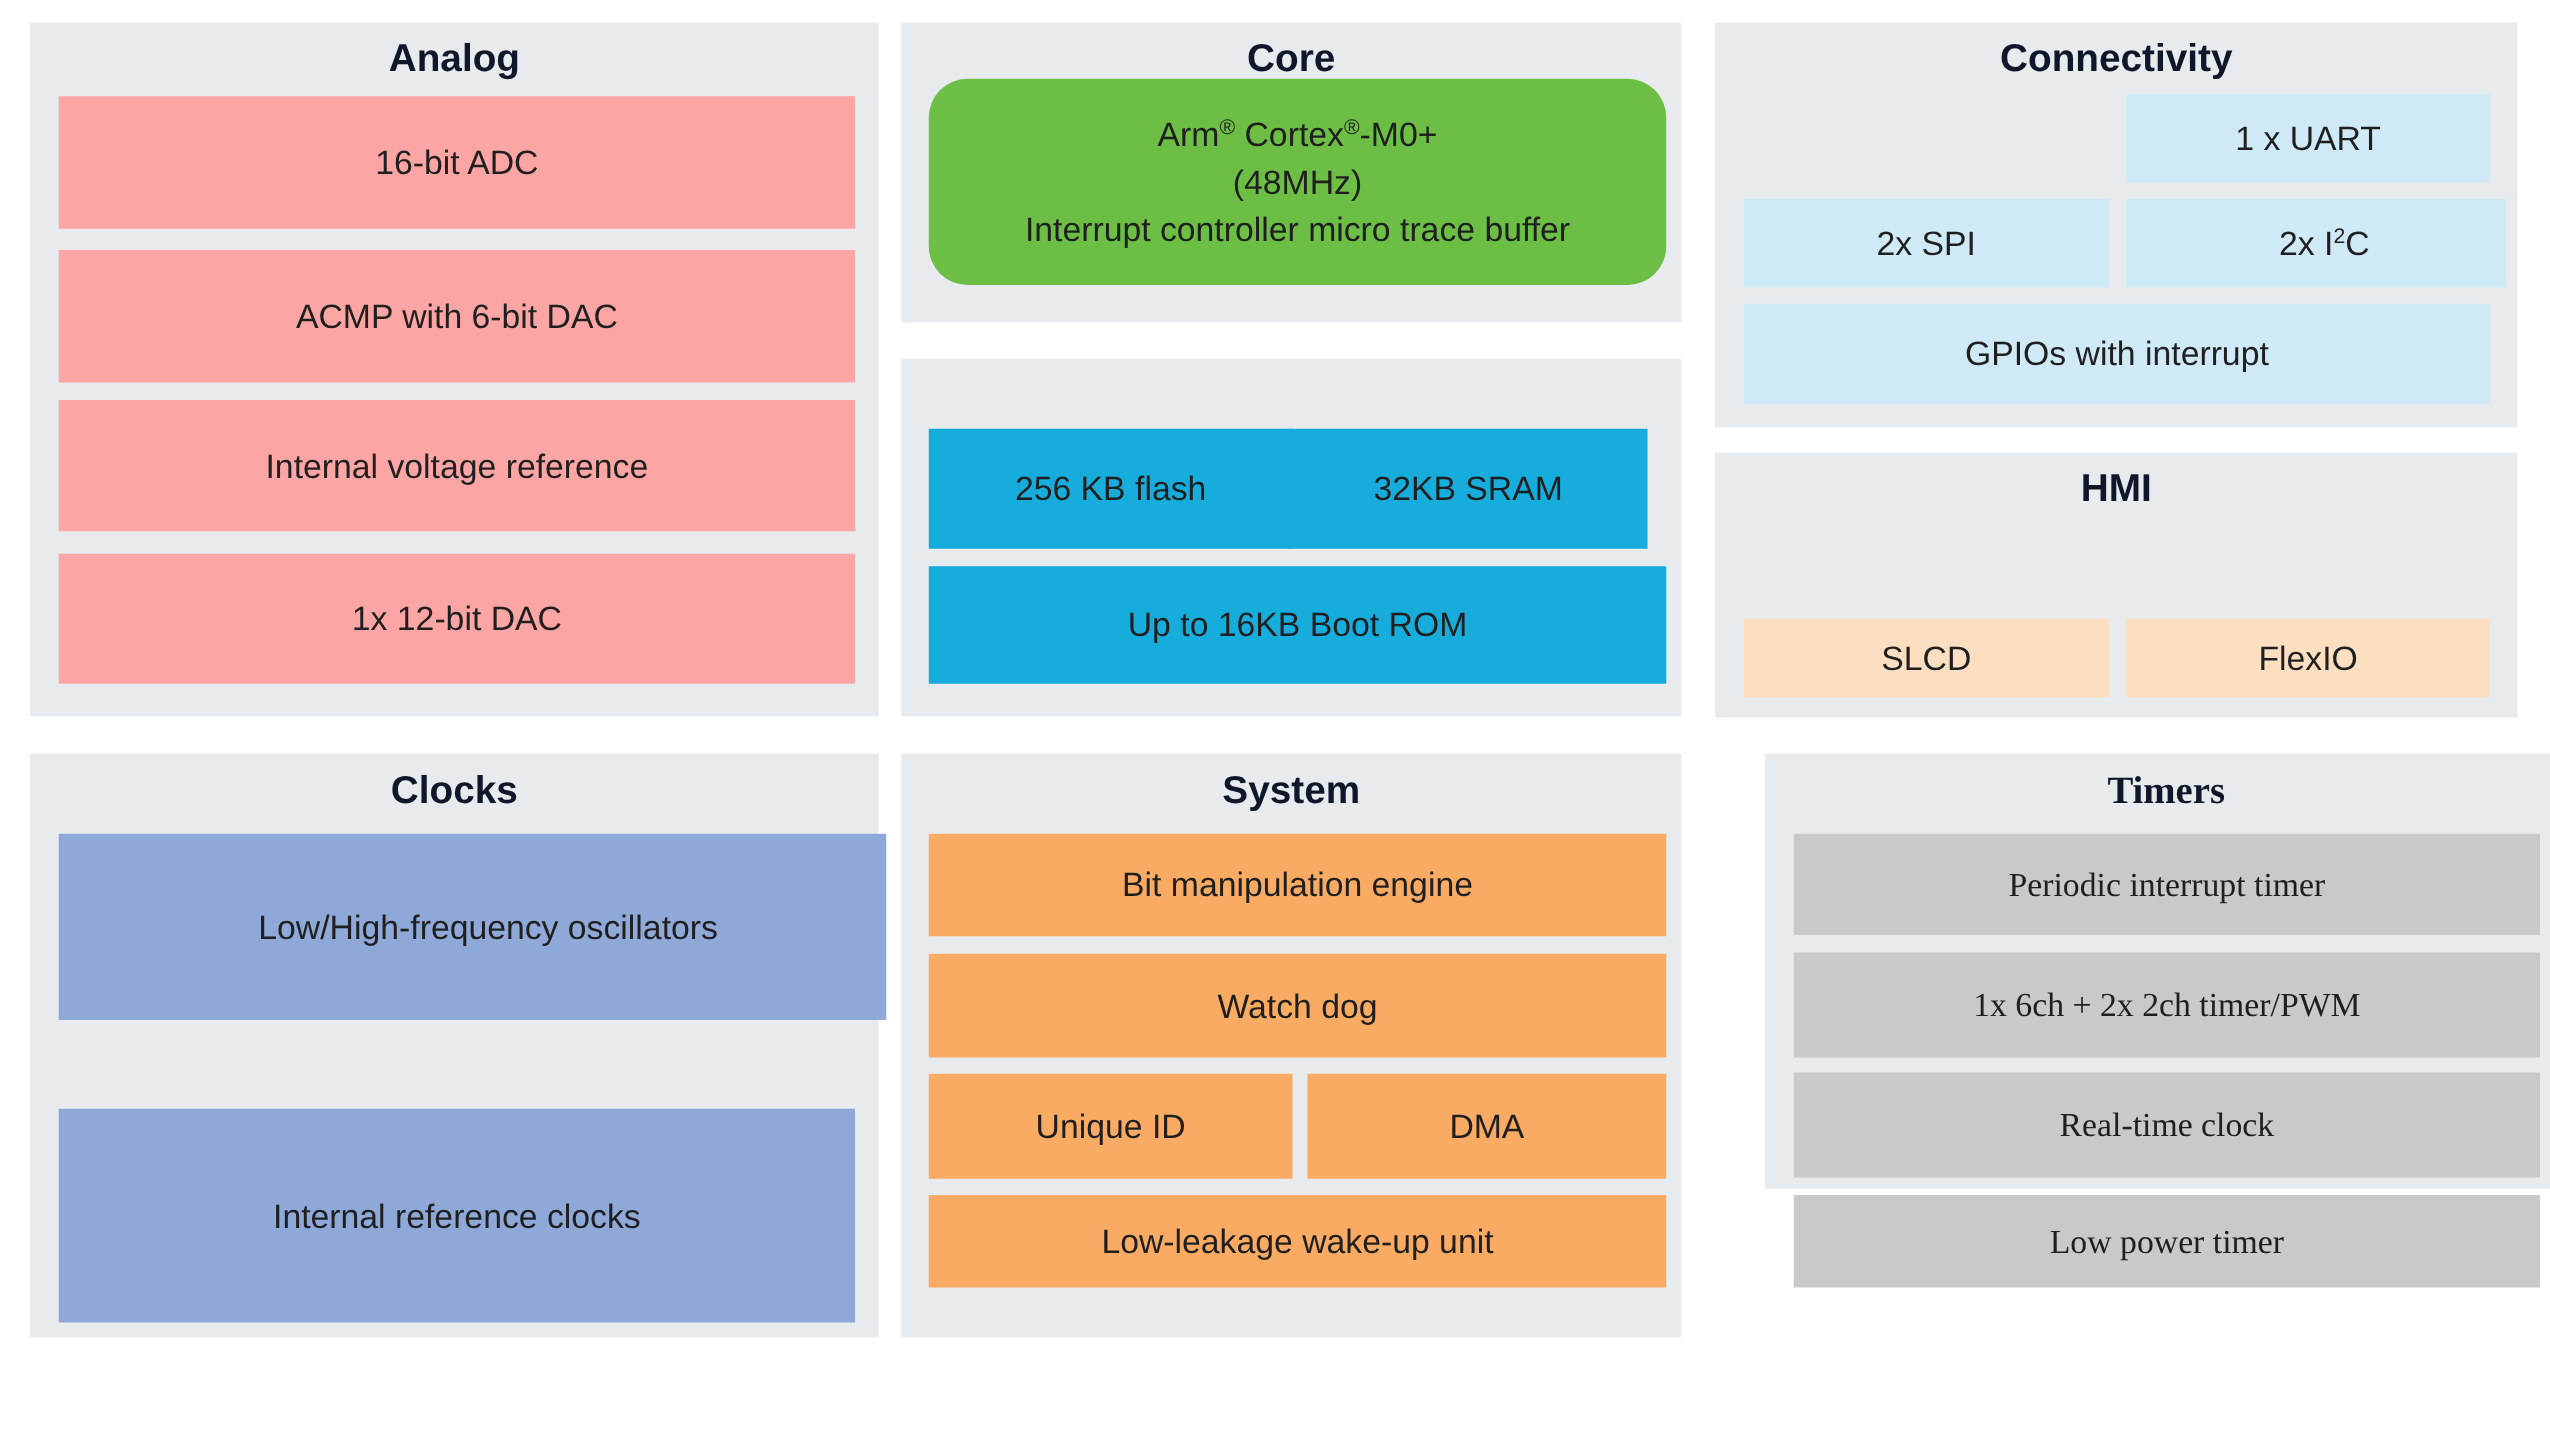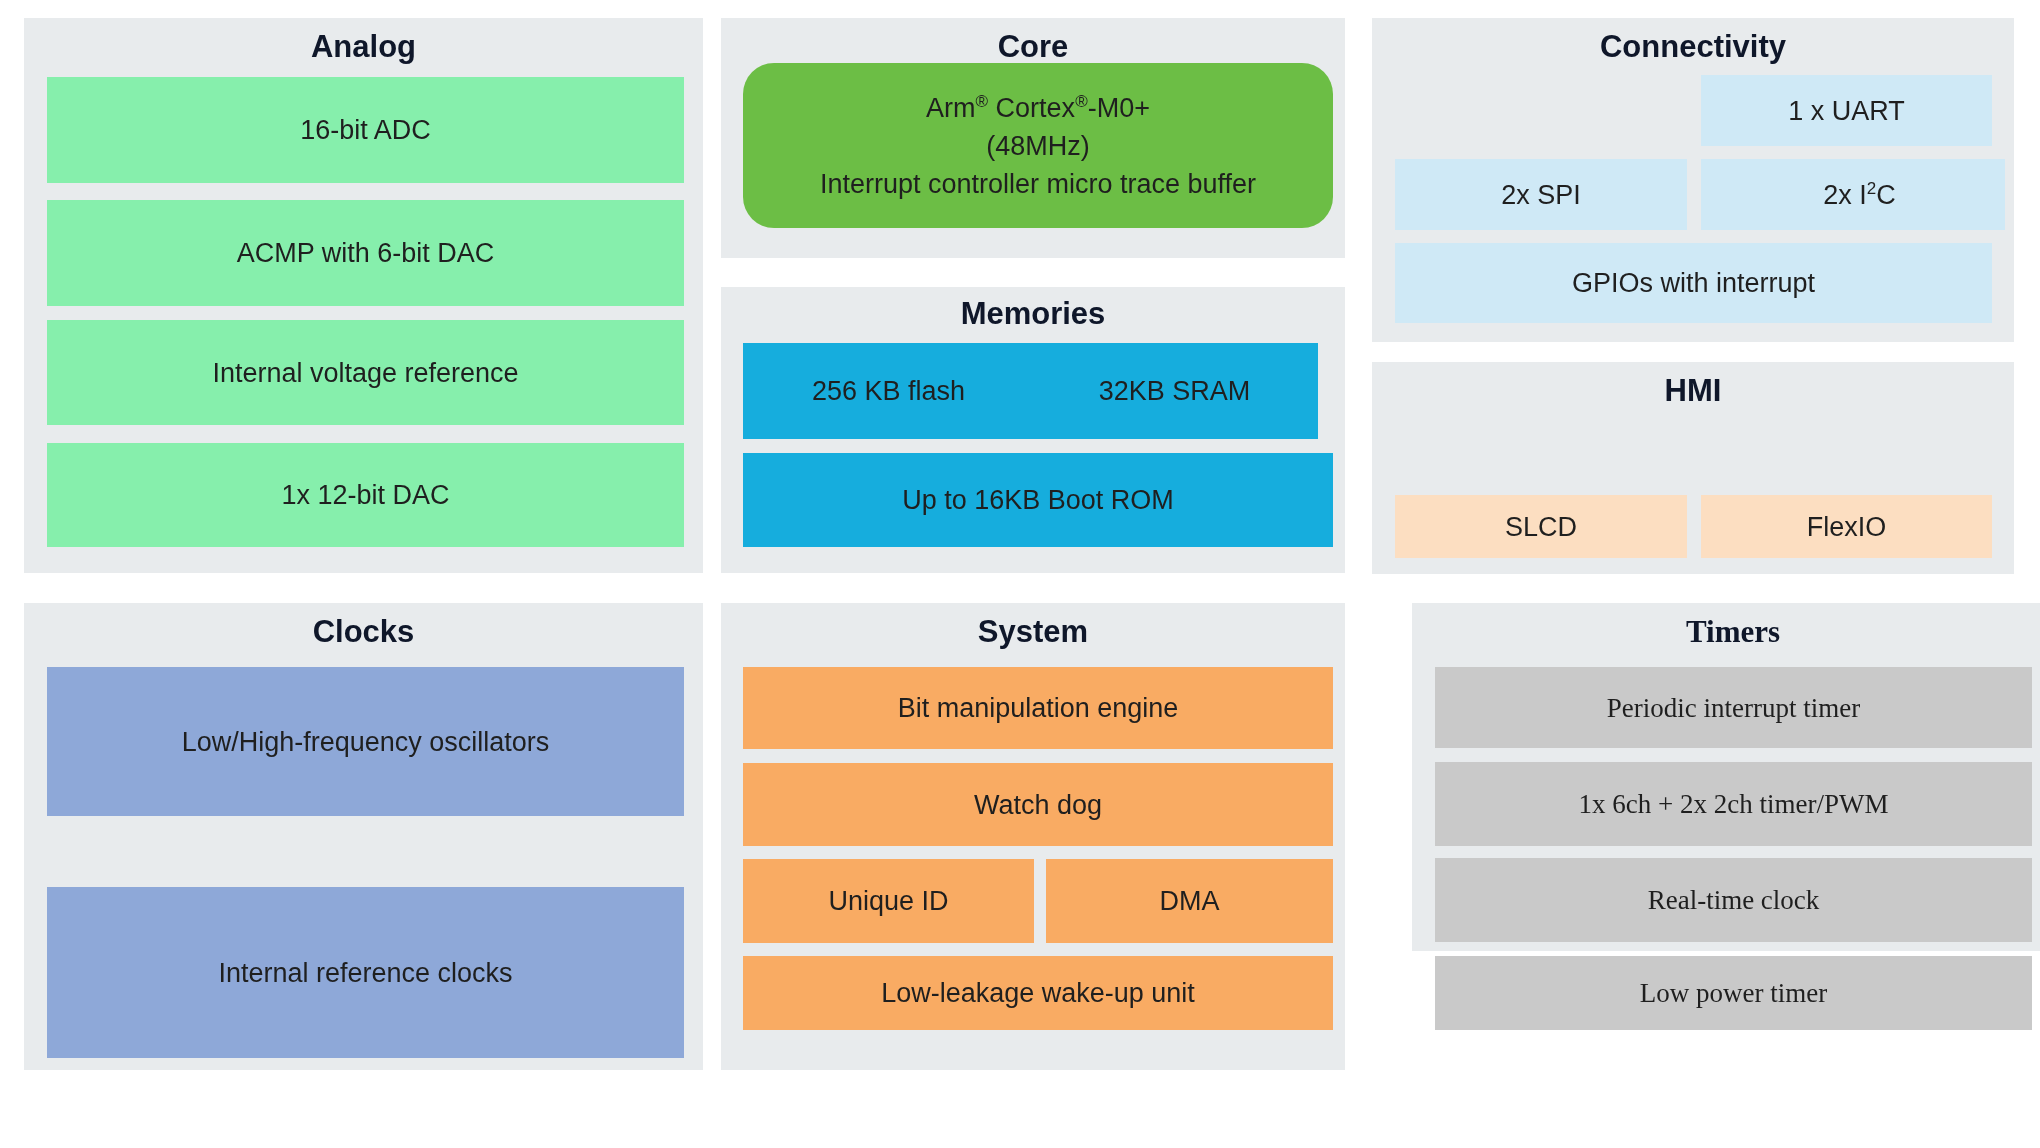--- a/index.html
+++ b/index.html
@@ -17,21 +17,21 @@
     font-size: 31px; line-height: 34px; color: #0f172a;
   }
   .blk {
     position: absolute;
     display: flex; align-items: center; justify-content: center;
     font-size: 27px; line-height: 32px;
     text-align: center; color: #1f1f1f;
   }
   .core-lines div { line-height: 38px; }
   sup { font-size: 17px; line-height: 0; vertical-align: super; }
-  .c-purple { background: #86efac; }
+  .c-purple { background: #fca5a5; }
   .c-green  { background: #6cbe45; }
   .c-cyan   { background: #16addd; }
   .c-lblue  { background: #cfe9f6; }
   .c-peach  { background: #fcdec1; }
   .c-blue   { background: #8ea8d8; }
   .c-orange { background: #f9ab63; }
   .c-gray   { background: #c9c9c9; }
 
   #p-analog       { left: 24px;   top: 18px;  width: 679px; height: 555px; }
   #p-core         { left: 721px;  top: 18px;  width: 624px; height: 240px; }
@@ -58,21 +58,20 @@
   <div class="blk c-green" style="left:22px; top:45px; width:590px; height:165px;border-radius:31px;">
     <div class="core-lines">
       <div><span>Arm</span><sup>®</sup><span> Cortex</span><sup>®</sup><span>-M0+</span></div>
       <div>(48MHz)</div>
       <div>Interrupt controller micro trace buffer</div>
     </div>
   </div>
 </div>
 
 <div class="panel" id="p-memories">
-  <div class="ptitle" style="top:10px;">Memories</div>
   <div class="blk c-cyan" style="left:22px;  top:56px;  width:291px; height:96px;">256 KB flash</div>
   <div class="blk c-cyan" style="left:310px; top:56px;  width:287px; height:96px;">32KB SRAM</div>
   <div class="blk c-cyan" style="left:22px;  top:166px; width:590px; height:94px;">Up to 16KB Boot ROM</div>
 </div>
 
 <div class="panel" id="p-connectivity">
   <div class="ptitle">Connectivity</div>
   <div class="blk c-lblue" style="left:329px; top:57px;  width:291px; height:71px;">1 x UART</div>
   <div class="blk c-lblue" style="left:23px;  top:141px; width:292px; height:71px;">2x SPI</div>
   <div class="blk c-lblue" style="left:329px; top:141px; width:291px; height:71px;padding-left:13px;">
@@ -82,21 +81,21 @@
 </div>
 
 <div class="panel" id="p-hmi">
   <div class="ptitle">HMI</div>
   <div class="blk c-peach" style="left:23px;  top:133px; width:292px; height:63px;">SLCD</div>
   <div class="blk c-peach" style="left:329px; top:133px; width:291px; height:63px;">FlexIO</div>
 </div>
 
 <div class="panel" id="p-clocks">
   <div class="ptitle">Clocks</div>
-  <div class="blk c-blue" style="left:23px; top:64px;  width:637px; height:149px;">Low/High-frequency oscillators</div>
+  <div class="blk c-blue" style="left:23px; top:64px;  width:637px; height:149px;padding-left:25px;">Low/High-frequency oscillators</div>
   <div class="blk c-blue" style="left:23px; top:256px; width:637px; height:171px;margin-top:28px;">Internal reference clocks</div>
 </div>
 
 <div class="panel" id="p-system">
   <div class="ptitle">System</div>
   <div class="blk c-orange" style="left:22px;  top:64px;  width:590px; height:82px;">Bit manipulation engine</div>
   <div class="blk c-orange" style="left:22px;  top:160px; width:590px; height:83px;">Watch dog</div>
   <div class="blk c-orange" style="left:22px;  top:256px; width:291px; height:84px;">Unique ID</div>
   <div class="blk c-orange" style="left:325px; top:256px; width:287px; height:84px;">DMA</div>
   <div class="blk c-orange" style="left:22px;  top:353px; width:590px; height:74px;">Low-leakage wake-up unit</div>

